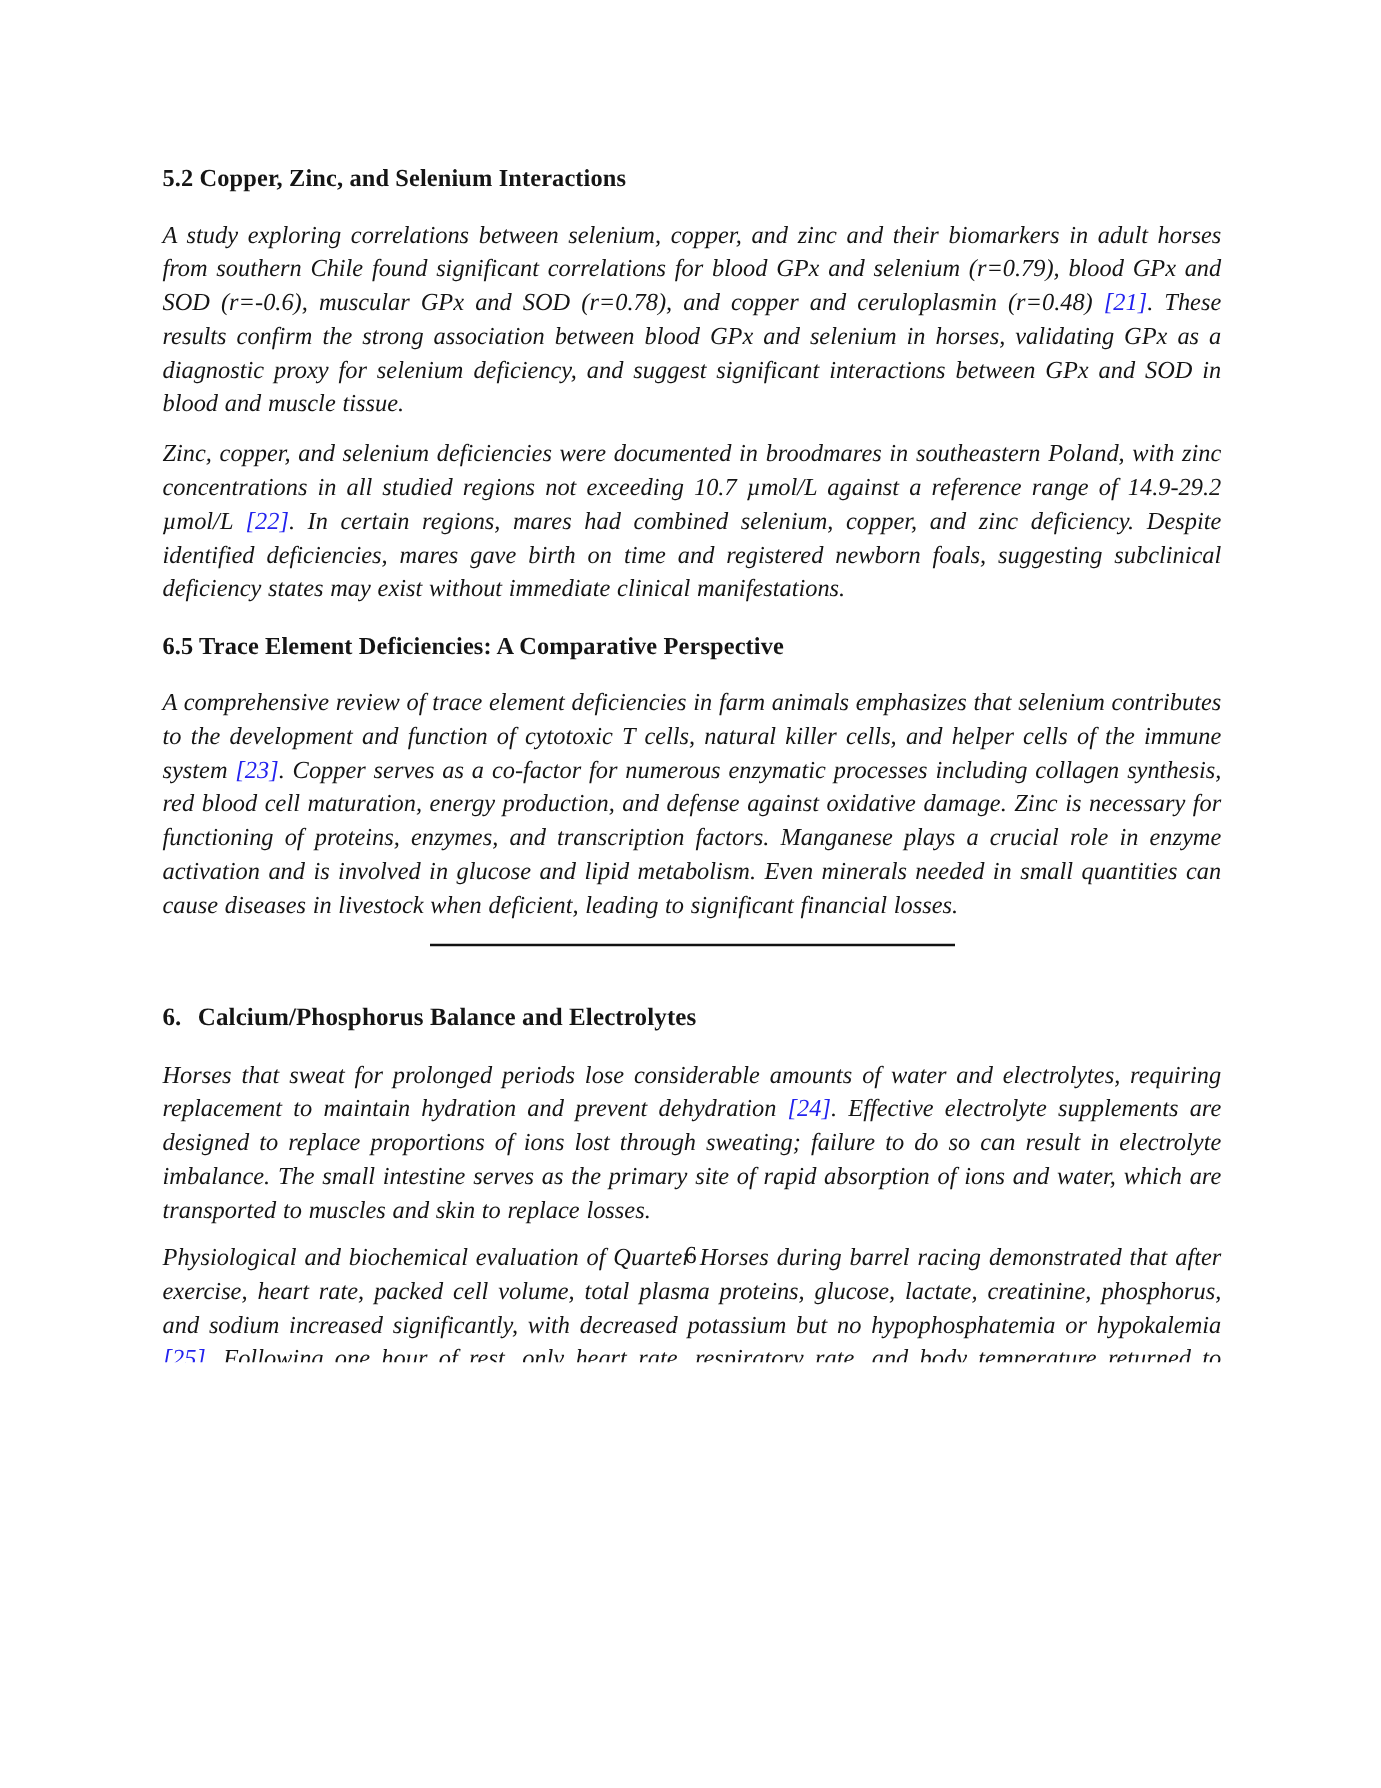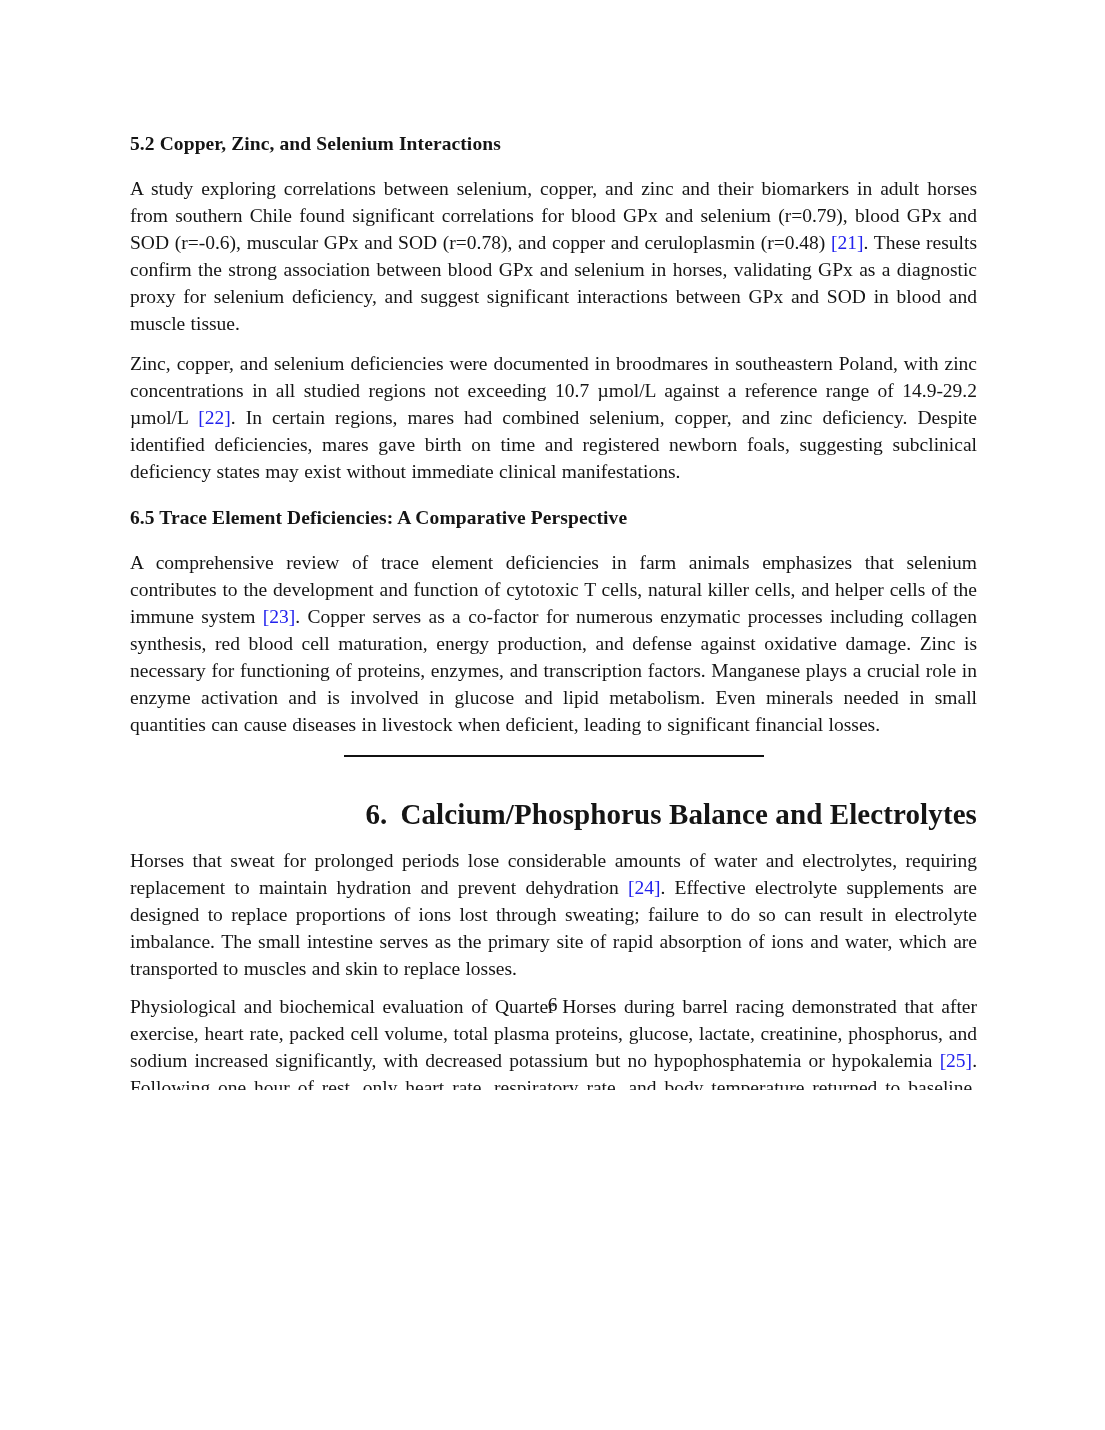--- a/index.html
+++ b/index.html
@@ -21,36 +21,36 @@
   h2.subheading {
     font-size: 19.5px;
     line-height: 23px;
     font-weight: bold;
     margin: 0;
     letter-spacing: 0.1px;
   }
   h2.sub-53 { margin-top: 21px; }
   h2.sub-61 { margin-top: 19px; }
   h1.heading-1 {
-    font-size: 29px;
+    font-size: 20px;
     line-height: 29px;
     font-weight: bold;
     margin: 43px 0 0 0;
     letter-spacing: 0.1px;
-    text-align: right;
   }
   h1.heading-1 .sec-num { margin-right: 13px; }
   p.body-para {
     font-size: 19.5px;
     line-height: 27px;
     text-align: justify;
     margin: 13px 0 0 0;
     hyphens: auto;
     -webkit-hyphens: auto;
     word-spacing: 0.5px;
+    font-style: italic;
   }
   p.after-heading { margin-top: 20px; }
   p.p4 { margin-top: 18px; }
   p.p5 { margin-top: 11px; }
   a.cite {
     color: var(--link-color, #2222ee);
     text-decoration: none;
     cursor: pointer;
   }
   hr.divider {

